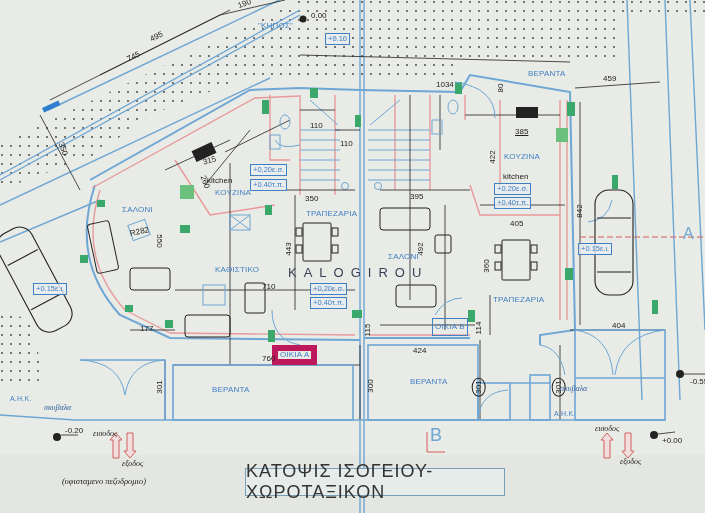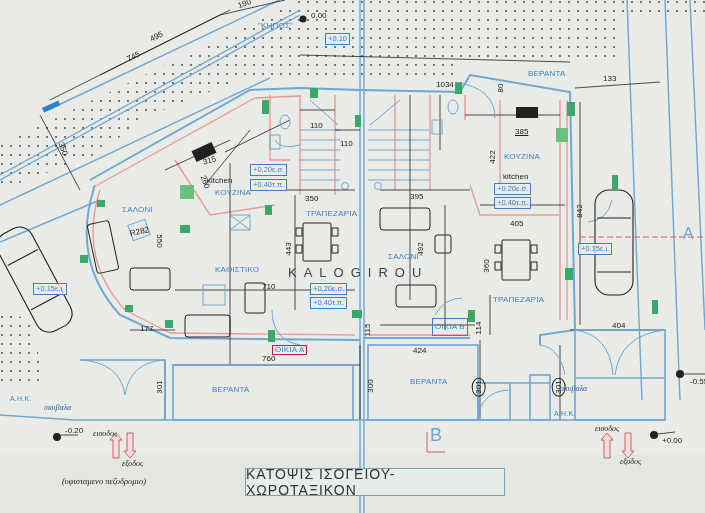--- a/index.html
+++ b/index.html
@@ -3,21 +3,21 @@
 <meta charset="utf-8">
 <style>
   html, body { margin:0; padding:0; }
   body { width:705px; height:513px; overflow:hidden; background:#e9ebe6; font-family:"Liberation Sans", sans-serif; }
   #plan { position:absolute; left:0; top:0; width:705px; height:513px; }
   .lbl { position:absolute; white-space:nowrap; line-height:1; }
   .room { color:#3f7fc4; font-size:8px; letter-spacing:0.2px; }
   .dim { color:#222; font-size:8px; }
   .lvl { color:#3f7fc4; font-size:7.5px; border:1px solid #3f7fc4; padding:1px 2px; background:rgba(233,238,240,0.8); }
   .hand { color:#2f5fa0; font-size:8px; font-style:italic; font-family:"Liberation Serif", serif; }
-  .title-box { position:absolute; left:245px; top:468px; width:258px; height:26px; border:1.5px solid #7aa0b8; background:#e6ecea; display:flex; align-items:center; justify-content:center; font-size:14px; color:#333; letter-spacing:1px; }
+  .title-box { position:absolute; left:245px; top:468px; width:258px; height:26px; border:1.5px solid #7aa0b8; background:#e6ecea; display:flex; align-items:center; justify-content:center; font-size:18px; color:#333; letter-spacing:1px; }
   .wm { position:absolute; left:288px; top:265px; font-size:13px; letter-spacing:7px; color:#3a3f55; }
 </style>
 </head>
 <body>
 
 <svg id="plan" viewBox="0 0 705 513" xmlns="http://www.w3.org/2000/svg">
   <defs>
     <pattern id="dots" width="9" height="9" patternUnits="userSpaceOnUse">
       <circle cx="2" cy="2" r="0.9" fill="#1e1e1e"></circle>
     </pattern>
@@ -242,21 +242,21 @@
   </g>
 </svg>
 
 <div class="lbl room" style="left:258px;top:22px;">"ΚΗΠΟΣ"</div>
 <div class="lbl room" style="left:528px;top:70px;">ΒΕΡΑΝΤΑ</div>
 <div class="lbl room" style="left:122px;top:206px;">ΣΑΛΟΝΙ</div>
 <div class="lbl room" style="left:215px;top:189px;">ΚΟΥΖΙΝΑ</div>
 <div class="lbl dim" style="left:207px;top:177px;">kitchen</div>
 <div class="lbl room" style="left:306px;top:210px;">ΤΡΑΠΕΖΑΡΙΑ</div>
 <div class="lbl room" style="left:215px;top:266px;">ΚΑΘΙΣΤΙΚΟ</div>
-<div class="lbl room" style="left:272px;top:345px;border:1px solid #be185d;padding:0 2px;">ΟΙΚΙΑ Α</div>
+<div class="lbl room" style="left:272px;top:345px;border:6px solid #be185d;padding:0 2px;">ΟΙΚΙΑ Α</div>
 <div class="lbl room" style="left:212px;top:386px;">ΒΕΡΑΝΤΑ</div>
 <div class="lbl room" style="left:388px;top:253px;">ΣΑΛΟΝΙ</div>
 <div class="lbl room" style="left:504px;top:153px;">ΚΟΥΖΙΝΑ</div>
 <div class="lbl dim" style="left:503px;top:173px;">kitchen</div>
 <div class="lbl room" style="left:493px;top:296px;">ΤΡΑΠΕΖΑΡΙΑ</div>
 <div class="lbl room" style="left:432px;top:318px;border:1px solid #3f7fc4;padding:4px 2px;">ΟΙΚΙΑ Β</div>
 <div class="lbl room" style="left:410px;top:378px;">ΒΕΡΑΝΤΑ</div>
 
 <div class="lbl dim" style="left:311px;top:12px;">0.00</div>
 <div class="lbl lvl" style="left:325px;top:33px;">+0.10</div>
@@ -285,21 +285,21 @@
 <div class="lbl dim" style="left:152px;top:237px;transform:rotate(90deg);">550</div>
 <div class="lbl dim" style="left:305px;top:195px;">350</div>
 <div class="lbl dim" style="left:282px;top:245px;transform:rotate(-90deg);">443</div>
 <div class="lbl dim" style="left:262px;top:283px;">710</div>
 <div class="lbl dim" style="left:140px;top:325px;">177</div>
 <div class="lbl dim" style="left:262px;top:355px;">760</div>
 <div class="lbl dim" style="left:153px;top:383px;transform:rotate(-90deg);">301</div>
 <div class="lbl dim" style="left:497px;top:84px;transform:rotate(-90deg);">80</div>
 <div class="lbl dim" style="left:515px;top:128px;text-decoration:underline;">385</div>
 <div class="lbl dim" style="left:486px;top:153px;transform:rotate(-90deg);">422</div>
-<div class="lbl dim" style="left:603px;top:75px;">133</div>
+<div class="lbl dim" style="left:603px;top:75px;">459</div>
 <div class="lbl dim" style="left:573px;top:207px;transform:rotate(-90deg);">842</div>
 <div class="lbl dim" style="left:410px;top:193px;">395</div>
 <div class="lbl dim" style="left:414px;top:245px;transform:rotate(-90deg);">492</div>
 <div class="lbl dim" style="left:510px;top:220px;">405</div>
 <div class="lbl dim" style="left:480px;top:262px;transform:rotate(-90deg);">360</div>
 <div class="lbl dim" style="left:413px;top:319px;margin-top:28px;">424</div>
 <div class="lbl dim" style="left:473px;top:324px;transform:rotate(-90deg);">114</div>
 <div class="lbl dim" style="left:362px;top:326px;transform:rotate(-90deg);">115</div>
 <div class="lbl dim" style="left:364px;top:382px;transform:rotate(-90deg);">300</div>
 <div class="lbl dim" style="left:469px;top:380px;transform:rotate(-90deg);border:1px solid #222;border-radius:50%;padding:2px;">301</div>

